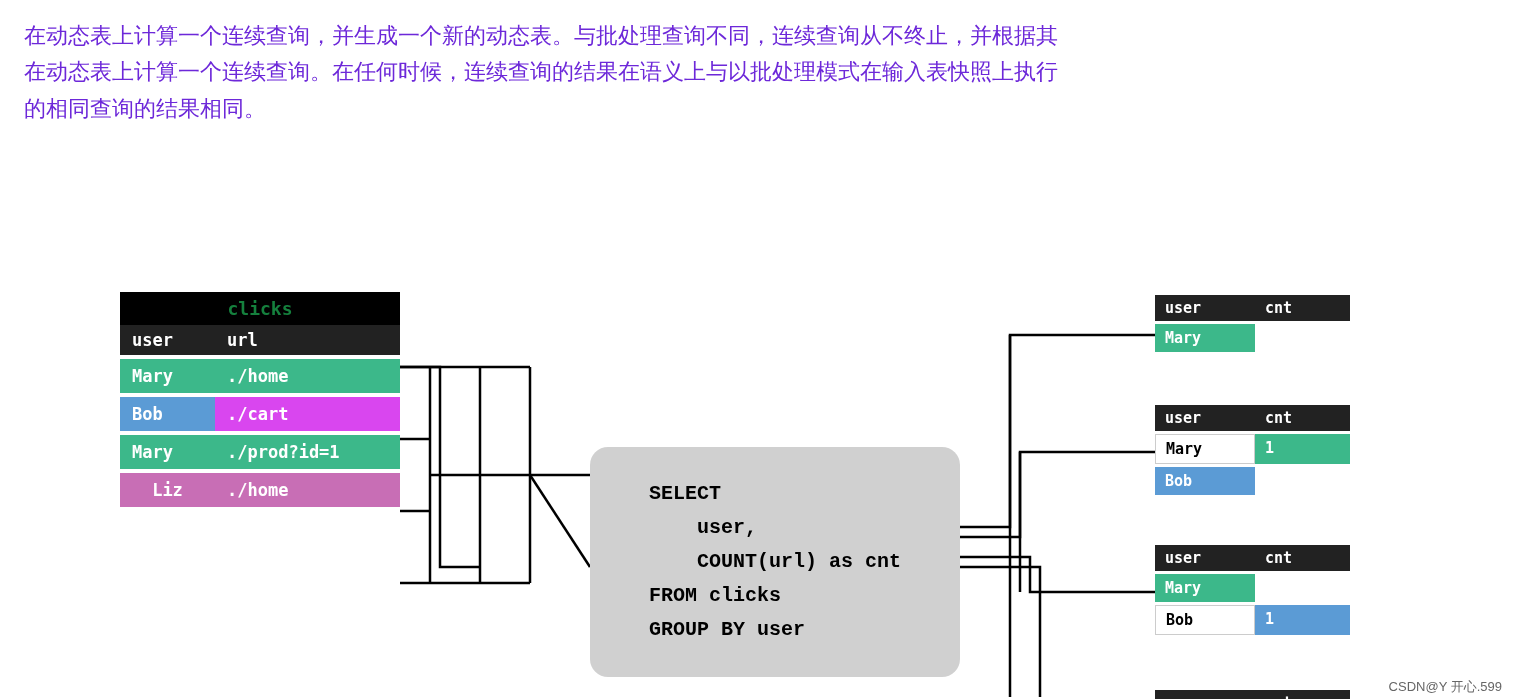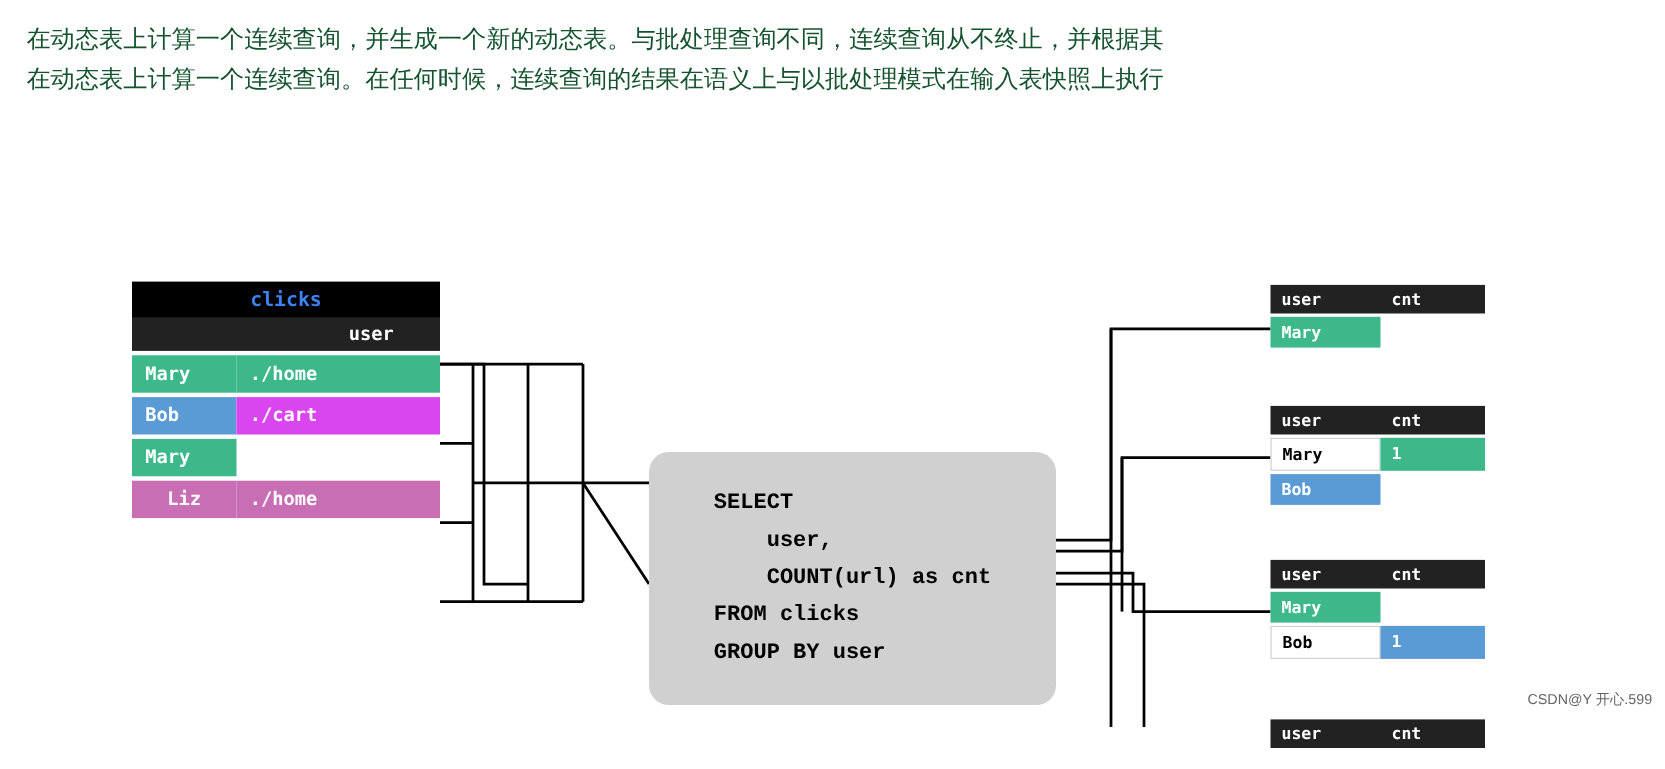--- a/index.html
+++ b/index.html
@@ -9,41 +9,41 @@
       width: 1514px;
       height: 699px;
       overflow: hidden;
       position: relative;
     }
 
     .description {
       padding: 18px 24px 10px 24px;
       font-size: 22px;
       line-height: 1.65;
-      color: #14532d;
+      color: #6d28d9;
     }
 
     .diagram-area {
       position: relative;
       width: 1514px;
       height: 560px;
       top: 0;
     }
 
     
     .clicks-table {
       position: absolute;
       left: 120px;
       top: 155px;
       width: 280px;
     }
 
     .table-title {
       background: #000;
-      color: #3b82f6;
+      color: #15803d;
       text-align: center;
       font-size: 18px;
       font-weight: bold;
       padding: 6px 0;
       font-family: monospace;
     }
 
     .table-header {
       display: flex;
       background: #222;
@@ -140,21 +140,21 @@
     .result-1 { left: 1155px; top: 158px; }
     
     .result-2 { left: 1155px; top: 268px; }
     
     .result-3 { left: 1155px; top: 408px; }
     
     .result-4 { left: 1155px; top: 553px; }
 
     .watermark {
       position: absolute;
-      bottom: 16px;
+      bottom: 1px;
       right: 12px;
       font-size: 13px;
       color: #666;
       font-family: sans-serif;
     }
 
     
     .connector-svg {
       position: absolute;
       top: 0;
@@ -163,20 +163,21 @@
       height: 560px;
       pointer-events: none;
     }
   </style>
 </head>
 <body>
 
 <div class="description">
   <div>在动态表上计算一个连续查询，并生成一个新的动态表。与批处理查询不同，连续查询从不终止，并根据其</div>
   <div>在动态表上计算一个连续查询。在任何时候，连续查询的结果在语义上与以批处理模式在输入表快照上执行</div>
+  <div>的相同查询的结果相同。</div>
 </div>
 
 <div class="diagram-area">
 
   <svg class="connector-svg">
 
     <path d="M 400 230 L 440 230 L 440 430 L 480 430" stroke="#000" stroke-width="2.5" fill="none"></path>
 
     <path d="M 400 230 L 430 230" stroke="#000" stroke-width="2.5" fill="none"></path>
 
@@ -209,31 +210,33 @@
     <path d="M 960 430 L 1040 430 L 1040 600 L 1155 600" stroke="#000" stroke-width="2.5" fill="none"></path>
 
     <line x1="1010" y1="198" x2="1010" y2="600" stroke="#000" stroke-width="2.5"></line>
     <line x1="1020" y1="315" x2="1020" y2="455" stroke="#000" stroke-width="2.5"></line>
   </svg>
 
   <div class="clicks-table">
     <div class="table-title">clicks</div>
     <div class="table-header">
       <div class="th th-user">user</div>
+      <div class="th th-url">url</div>
     </div>
     <div class="table-row row-green">
       <div class="td td-user">Mary</div>
       <div class="td td-url">./home</div>
     </div>
     <div class="table-row row-blue">
       <div class="td td-user">Bob</div>
       <div class="td td-url">./cart</div>
     </div>
     <div class="table-row row-green">
       <div class="td td-user">Mary</div>
+      <div class="td td-url">./prod?id=1</div>
     </div>
     <div class="table-row row-pink">
       <div class="td td-user">Liz</div>
       <div class="td td-url">./home</div>
     </div>
   </div>
 
   <div class="sql-box">
     <div>
       SELECT<br>

